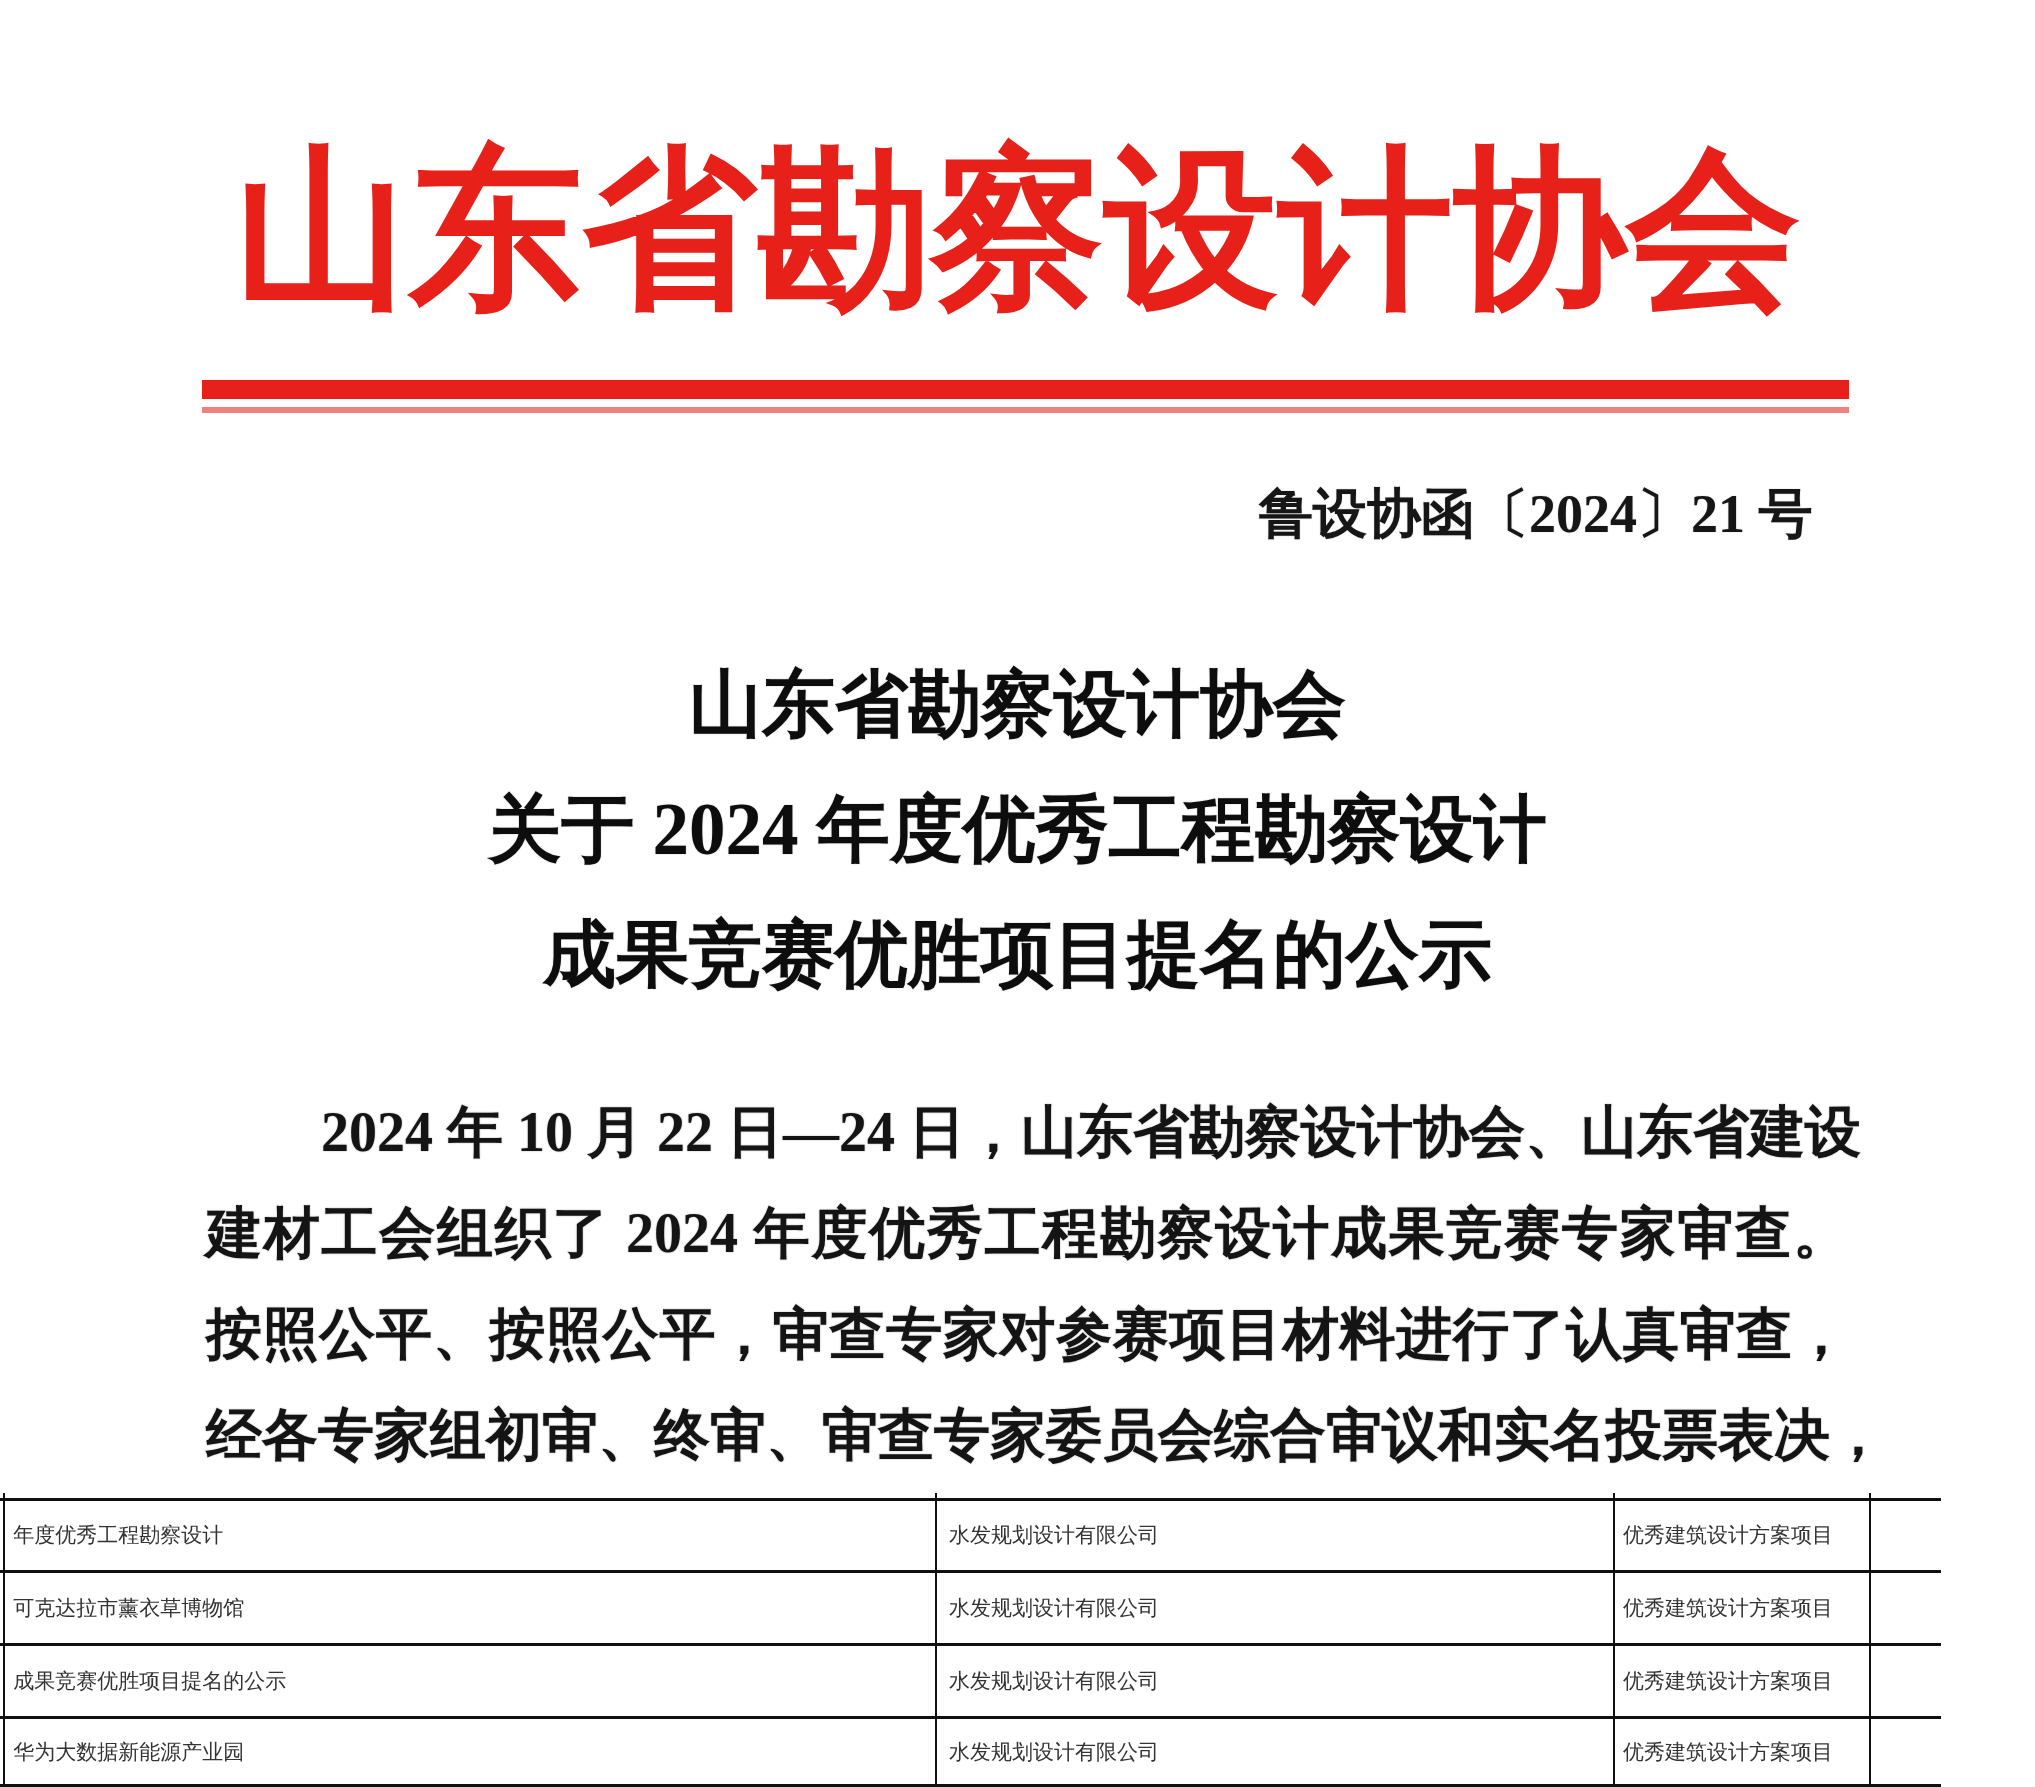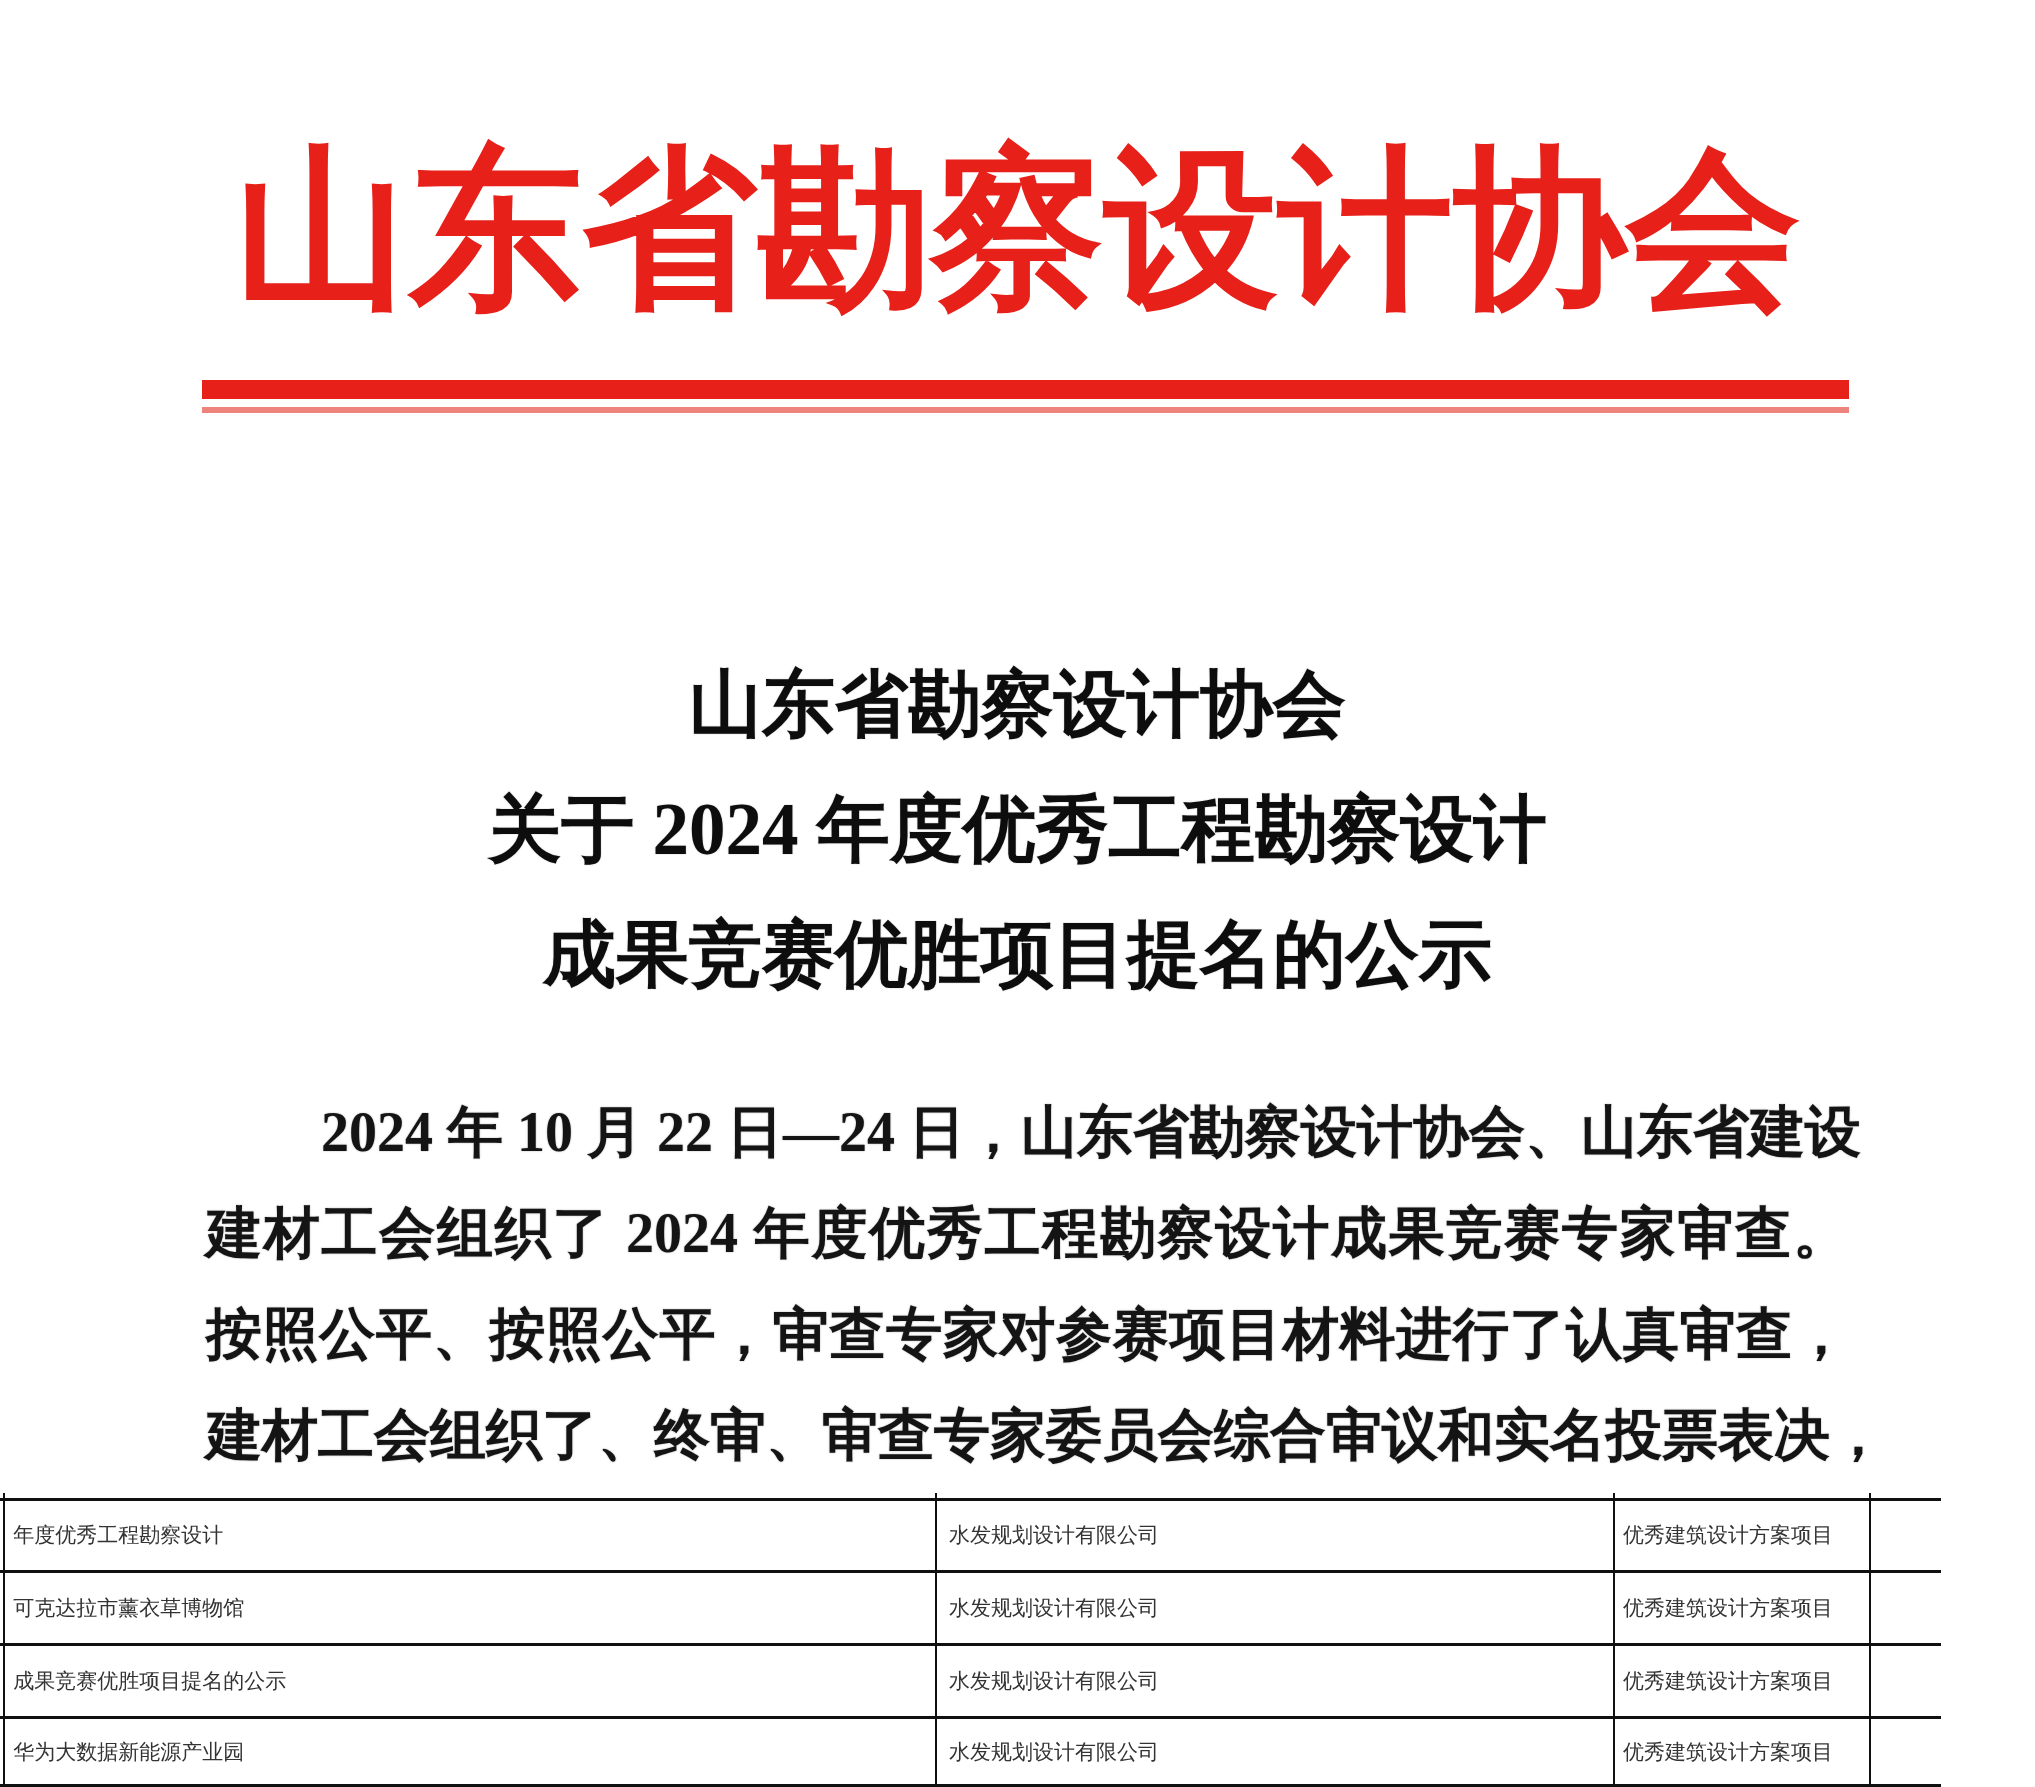--- a/index.html
+++ b/index.html
@@ -145,32 +145,33 @@
 </style>
 </head>
 <body>
 
 <div class="page">
 
   <div class="masthead">山东省勘察设计协会</div>
   <div class="red-bar-thick"></div>
   <div class="red-bar-thin"></div>
 
+  <div class="doc-number">鲁设协函〔2024〕21 号</div>
 
   <div class="doc-title">
     <div>山东省勘察设计协会</div>
     <div>关于 2024 年度优秀工程勘察设计</div>
     <div>成果竞赛优胜项目提名的公示</div>
   </div>
 
   <div class="body-text">
     <div class="body-line indent">2024 年 10 月 22 日—24 日，山东省勘察设计协会、山东省建设</div>
     <div class="body-line">建材工会组织了 2024 年度优秀工程勘察设计成果竞赛专家审查。</div>
     <div class="body-line">按照公平、按照公平，审查专家对参赛项目材料进行了认真审查，</div>
-    <div class="body-line">建材工会组织了、终审、审查专家委员会综合审议和实名投票表决，</div>
+    <div class="body-line">经各专家组初审、终审、审查专家委员会综合审议和实名投票表决，</div>
   </div>
 
   <div class="award-table">
 
     <div class="v-border vb-left"></div>
     <div class="v-border vb-c1"></div>
     <div class="v-border vb-c2"></div>
     <div class="v-border vb-c3"></div>
 
     <div class="h-border hb-top"></div>

